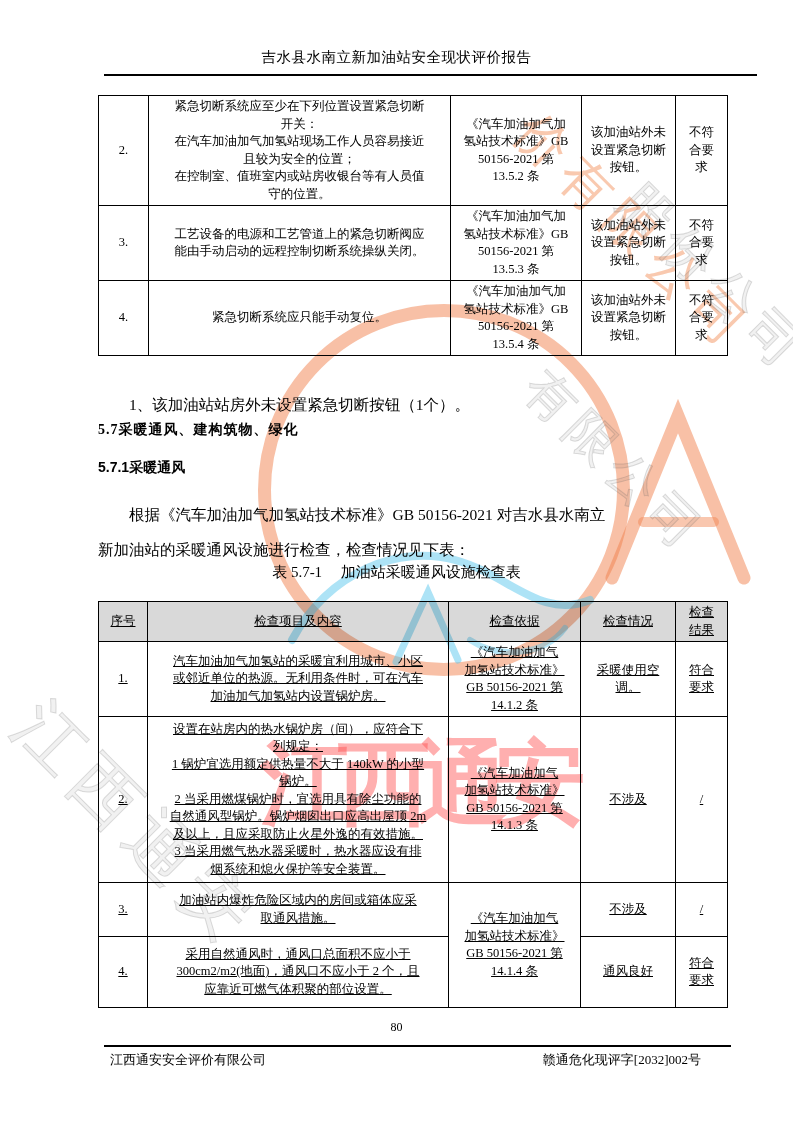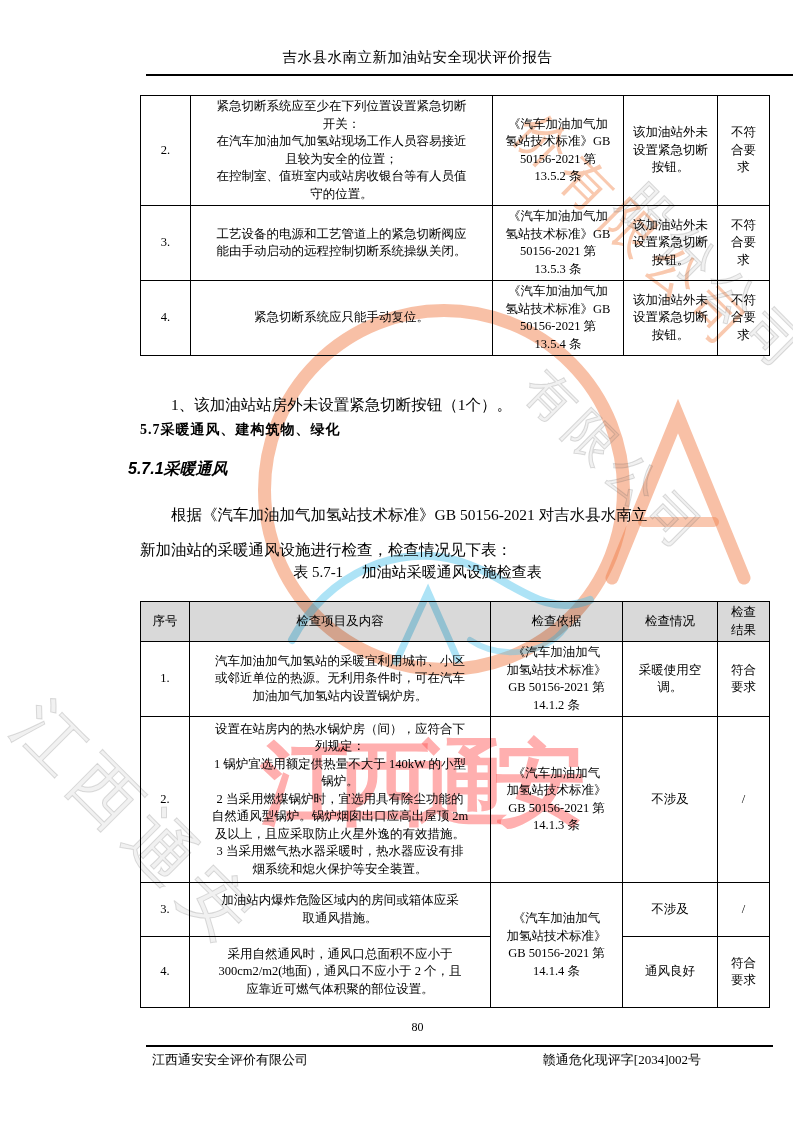--- a/index.html
+++ b/index.html
@@ -1,46 +1,46 @@
 <!DOCTYPE html>
 <html><head>
 <meta charset="utf-8">
 <style>
   html,body{margin:0;padding:0;}
   body{width:793px;height:1122px;background:#ffffff;overflow:hidden;
        font-family:"Liberation Serif","DejaVu Serif",serif;color:#000;}
   .page{position:relative;width:793px;height:1122px;background:#fff;}
-  .content{position:absolute;inset:0;z-index:1;margin-left:42px;}
+  .content{position:absolute;inset:0;z-index:1;}
   .abs{position:absolute;}
 
   
   .hdr-title{top:48px;left:0;width:100%;text-align:center;font-size:14.5px;letter-spacing:.5px;}
   .hdr-rule{top:74px;left:104px;width:653px;height:2px;background:#000;}
   .pagenum{top:1020px;left:0;width:100%;text-align:center;font-size:12px;}
   .ftr-rule{top:1045px;left:104px;width:627px;height:1.6px;background:#000;}
   .ftr-left{top:1051px;left:110px;font-size:13px;text-align:center;}
   .ftr-right{top:1051px;right:92px;font-size:13px;}
 
   
   table{border-collapse:collapse;table-layout:fixed;font-size:12.5px;line-height:17.5px;
         font-family:"Liberation Serif","DejaVu Serif",serif;}
   td,th{border:1px solid #000;text-align:center;vertical-align:middle;
         padding:2px 8px;white-space:pre-line;word-break:break-all;overflow:hidden;}
   .t1{top:95px;left:98px;width:629px;}
-  .t2{top:601px;left:98px;width:629px;}
+  .t2{top:601px;left:98px;width:629px;text-decoration:underline;}
   .t2 th{background:#d9d9d9;font-weight:normal;}
 
   
   .para{left:98px;width:632px;font-size:15.5px;line-height:21px;}
   .p1{top:359px;}
   .p2{top:394px;}
   .h1{top:421px;left:98px;font-size:14px;font-weight:bold;letter-spacing:1px;
       font-family:"Liberation Serif","DejaVu Serif",serif;}
-  .h2{top:459px;left:86px;font-size:16px;font-weight:bold;
-      font-family:"Liberation Sans","DejaVu Sans",sans-serif;font-style:italic;}
+  .h2{top:459px;left:98px;font-size:14px;font-weight:bold;
+      font-family:"Liberation Sans","DejaVu Sans",sans-serif;}
   .p3{top:497px;left:98px;width:634px;font-size:15.5px;line-height:35px;white-space:pre-line;}
   .tcap{top:563px;left:0;width:100%;text-align:center;font-size:15px;}
 
   
   .wm{position:absolute;inset:0;z-index:2;pointer-events:none;mix-blend-mode:multiply;}
   .wm-ring{left:258px;top:304px;width:346px;height:346px;border:13px solid rgba(242,130,78,.50);
            border-radius:50%;}
   .wm-red{left:260px;top:722px;font-size:92px;font-weight:bold;letter-spacing:-14px;
           color:rgba(255,77,77,.45);font-family:"Liberation Serif",serif;white-space:nowrap;}
   .wm-diag{white-space:nowrap;transform-origin:left top;
@@ -196,21 +196,21 @@
         <td>通风良好</td>
         <td>符合
 要求</td>
       </tr>
     </tbody>
       </table>
 
     <div class="abs pagenum">80</div>
     <div class="abs ftr-rule"></div>
     <div class="abs ftr-left">江西通安安全评价有限公司</div>
-    <div class="abs ftr-right">赣通危化现评字[2034]002号</div>
+    <div class="abs ftr-right">赣通危化现评字[2032]002号</div>
   </div>
 
   <div class="wm">
     <div class="abs wm-ring"></div>
     <svg width="793" height="1122" viewBox="0 0 793 1122">
       <path d="M 612 578 L 678 416 L 744 578" fill="none" stroke="rgba(242,130,78,0.5)" stroke-width="13" stroke-linecap="round"></path>
       <path d="M 643 522 L 714 522" fill="none" stroke="rgba(242,130,78,0.45)" stroke-width="10" stroke-linecap="round"></path>
     </svg>
     <svg width="793" height="1122" viewBox="0 0 793 1122">
       <path d="M 292 640 C 330 570, 400 545, 455 560 C 510 575, 540 620, 590 600" fill="none" stroke="rgba(91,200,238,0.5)" stroke-width="8" stroke-linecap="round"></path>

